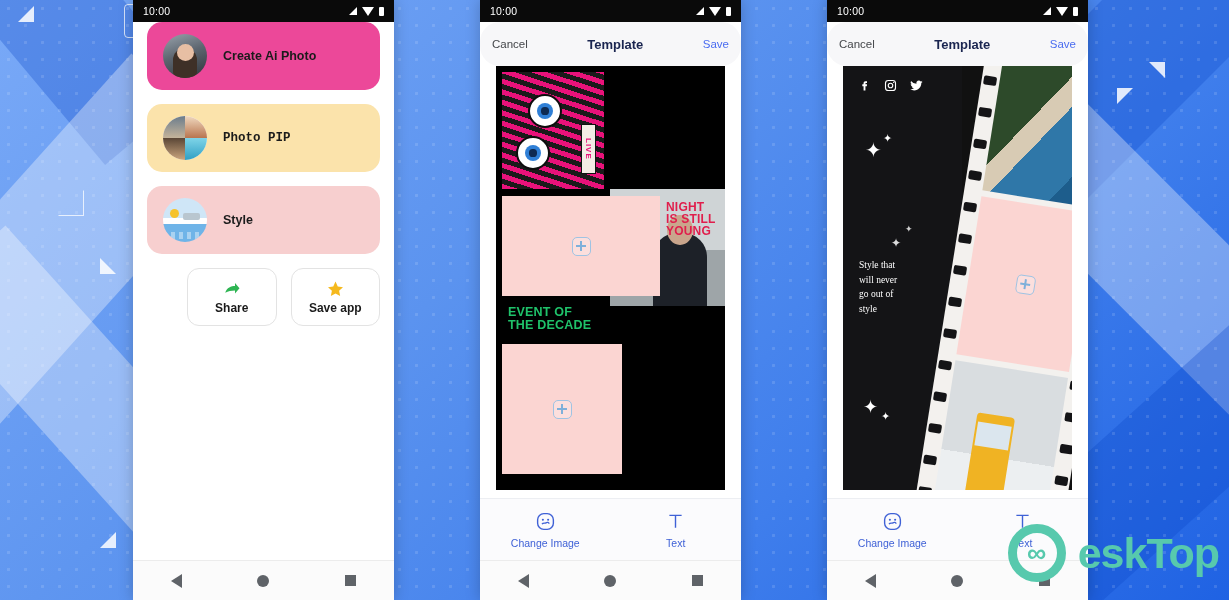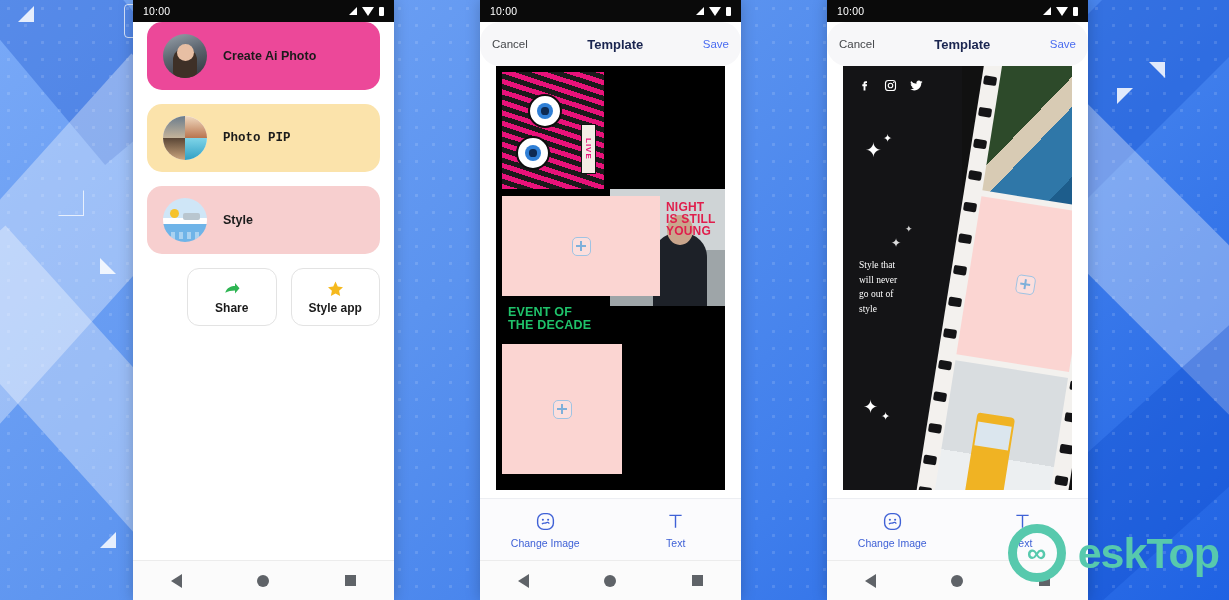--- a/index.html
+++ b/index.html
@@ -293,21 +293,21 @@
       <div class="flat-btn">
         <svg width="20" height="18" viewBox="0 0 24 24">
           <path d="M3 17c2-7 8-9 13-9V4l6 7-6 7v-4c-5 0-9 1-13 3z" fill="#2eb553"></path>
         </svg>
         <span class="lbl">Share</span>
       </div>
       <div class="flat-btn">
         <svg width="19" height="18" viewBox="0 0 24 24">
           <path d="M12 2l3 6.6 7 .9-5.2 4.8 1.4 7L12 17.9 5.8 21.3l1.4-7L2 9.5l7-.9z" fill="#f5b91d"></path>
         </svg>
-        <span class="lbl">Style app</span>
+        <span class="lbl">Save app</span>
       </div>
     </div>
   </div>
 
   <div class="navbar">
     <i class="nav-back"></i>
     <i class="nav-home"></i>
     <i class="nav-recent"></i>
   </div>
 </div>

